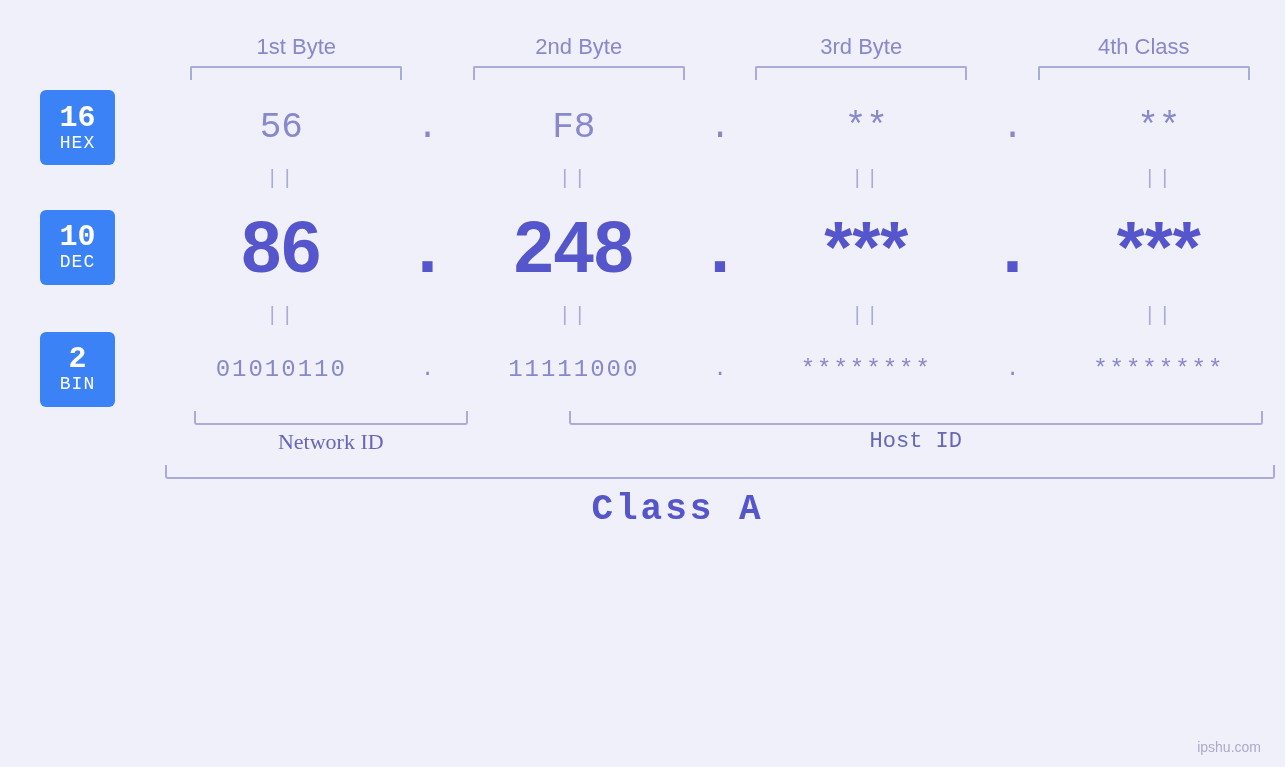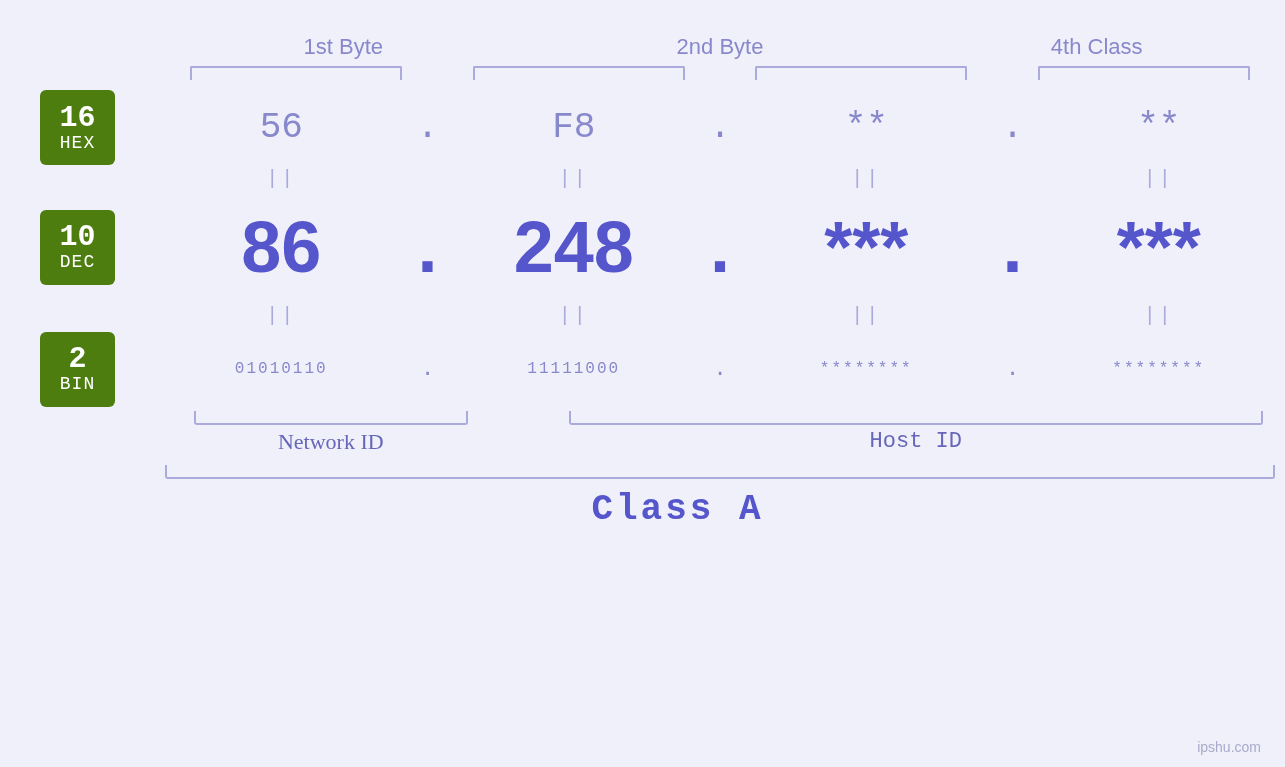--- a/index.html
+++ b/index.html
@@ -69,21 +69,21 @@
       display: flex;
       flex-direction: column;
       align-items: center;
       justify-content: space-around;
       padding: 0 10px;
     }
 
     .base-badge {
       width: 75px;
       height: 75px;
-      background: #4d7c0f;
+      background: #3b82f6;
       border-radius: 6px;
       display: flex;
       flex-direction: column;
       align-items: center;
       justify-content: center;
       color: white;
     }
 
     .base-number {
       font-size: 30px;
@@ -145,21 +145,21 @@
     .dec-dot {
       color: #5555cc;
       font-size: 72px;
       font-family: Arial, sans-serif;
       font-weight: bold;
     }
 
     
     .bin-value {
       color: #8888cc;
-      font-size: 16px;
+      font-size: 24px;
       font-family: 'Courier New', monospace;
       letter-spacing: 2px;
     }
 
     .bin-dot {
       color: #8888cc;
       font-size: 22px;
     }
 
     .equals-cell {
@@ -210,20 +210,21 @@
     }
   </style>
 </head>
 <body>
 
 <div class="main-container">
 
   <div class="byte-headers">
     <div class="byte-header">1st Byte</div>
     <div class="byte-header">2nd Byte</div>
+    <div class="byte-header">3rd Byte</div>
     <div class="byte-header">4th Class</div>
   </div>
 
   <div class="brackets-row">
     <div class="bracket-cell">
       <div class="bracket"></div>
     </div>
     <div class="bracket-cell">
       <div class="bracket"></div>
     </div>

